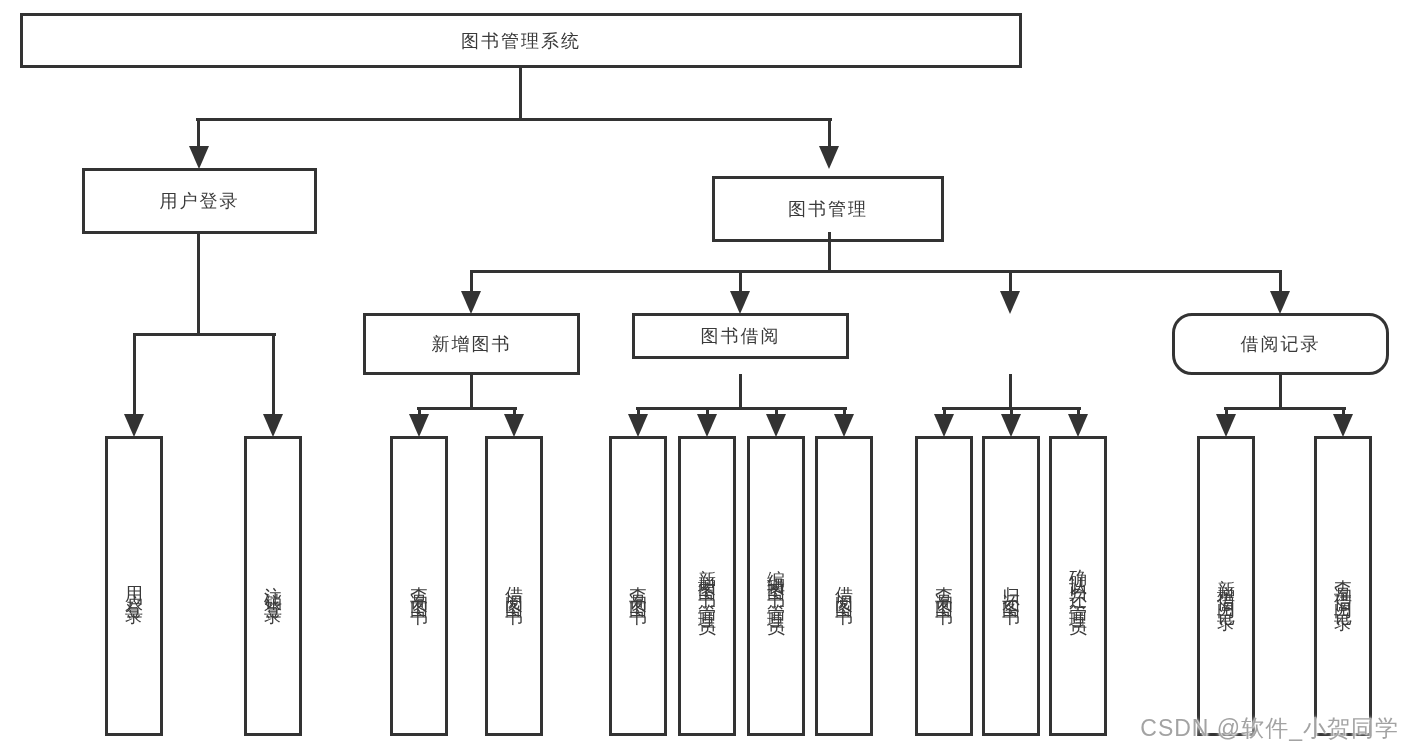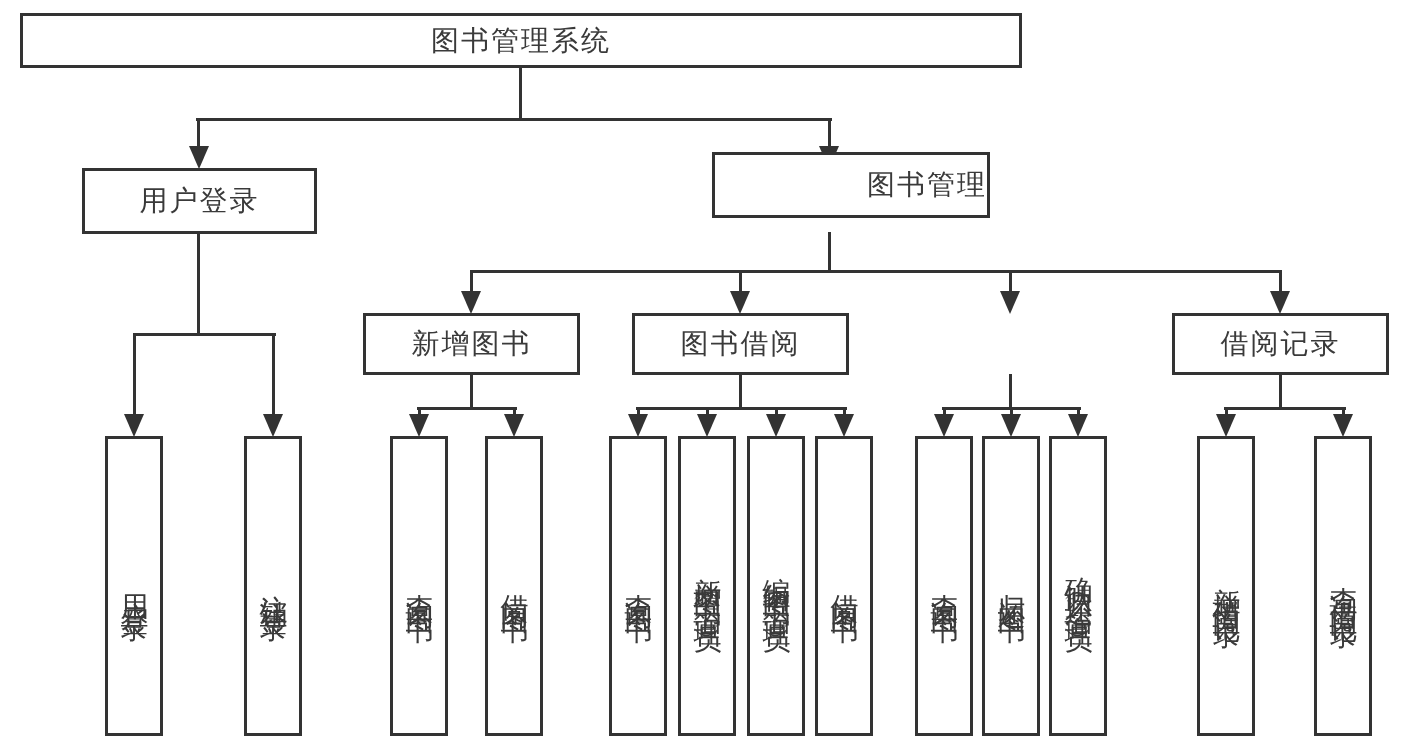--- a/index.html
+++ b/index.html
@@ -13,21 +13,21 @@
   }
   .box{
     position:absolute;
     box-sizing:border-box;
     border:3px solid var(--line,#333333);
     background:#ffffff;
     display:flex;align-items:center;justify-content:center;
     text-align:center;
   }
   .box .lbl{
-    font-size:28px;
+    font-size:18px;
     letter-spacing:2px;
     white-space:nowrap;
     color:var(--text,#3a3a3a);
   }
   .leaf .lbl{
     writing-mode:vertical-rl;
     text-orientation:mixed;
     letter-spacing:7px;
     line-height:1;
     white-space:normal;
@@ -63,21 +63,21 @@
   <div class="vl" style="left:519px;top:66px;height:55px;"></div>
   <div class="hl" style="left:196px;top:118px;width:636px;"></div>
   <div class="vl" style="left:197px;top:118px;height:32px;"></div>
   <div class="vl" style="left:828px;top:118px;height:32px;"></div>
   <div class="arw" style="left:189px;top:146px;"></div>
   <div class="arw" style="left:819px;top:146px;"></div>
 
   <div class="box" style="left:82px;top:168px;width:235px;height:66px;">
     <span class="lbl">用户登录</span>
   </div>
-  <div class="box" style="left:712px;top:152px;width:278px;height:66px;justify-content:flex-end;">
+  <div class="box" style="left:712px;top:176px;width:232px;height:66px;">
     <span class="lbl">图书管理</span>
   </div>
 
   <div class="vl" style="left:197px;top:232px;height:104px;"></div>
   <div class="hl" style="left:133px;top:333px;width:143px;"></div>
   <div class="vl" style="left:133px;top:333px;height:83px;"></div>
   <div class="vl" style="left:272px;top:333px;height:83px;"></div>
   <div class="arw" style="left:124px;top:414px;"></div>
   <div class="arw" style="left:263px;top:414px;"></div>
 
@@ -88,24 +88,24 @@
   <div class="vl" style="left:1009px;top:270px;height:23px;"></div>
   <div class="vl" style="left:1279px;top:270px;height:23px;"></div>
   <div class="arw" style="left:461px;top:291px;"></div>
   <div class="arw" style="left:730px;top:291px;"></div>
   <div class="arw" style="left:1000px;top:291px;"></div>
   <div class="arw" style="left:1270px;top:291px;"></div>
 
   <div class="box" style="left:363px;top:313px;width:217px;height:62px;">
     <span class="lbl">新增图书</span>
   </div>
-  <div class="box" style="left:632px;top:313px;width:217px;height:62px;justify-content:center;">
+  <div class="box" style="left:632px;top:313px;width:217px;height:46px;justify-content:center;">
     <span class="lbl">图书借阅</span>
   </div>
-  <div class="box" style="left:1172px;top:313px;width:217px;height:62px;">
+  <div class="box" style="left:1172px;top:313px;width:217px;height:62px;border-radius:20px;">
     <span class="lbl">借阅记录</span>
   </div>
 
   <div class="vl" style="left:470px;top:372px;height:38px;"></div>
   <div class="hl" style="left:417px;top:407px;width:100px;"></div>
   <div class="vl" style="left:418px;top:407px;height:9px;"></div>
   <div class="vl" style="left:513px;top:407px;height:9px;"></div>
   <div class="arw" style="left:409px;top:414px;"></div>
   <div class="arw" style="left:504px;top:414px;"></div>
 
@@ -173,14 +173,15 @@
     <span class="lbl">确认归还（管理员）</span>
   </div>
 
   <div class="box leaf" style="left:1197px;top:436px;width:58px;height:300px;">
     <span class="lbl">新增借阅记录</span>
   </div>
   <div class="box leaf" style="left:1314px;top:436px;width:58px;height:300px;">
     <span class="lbl">查询借阅记录</span>
   </div>
 
+  <div class="watermark">CSDN @软件_小贺同学</div>
 
 </div>
 
 </body></html>

